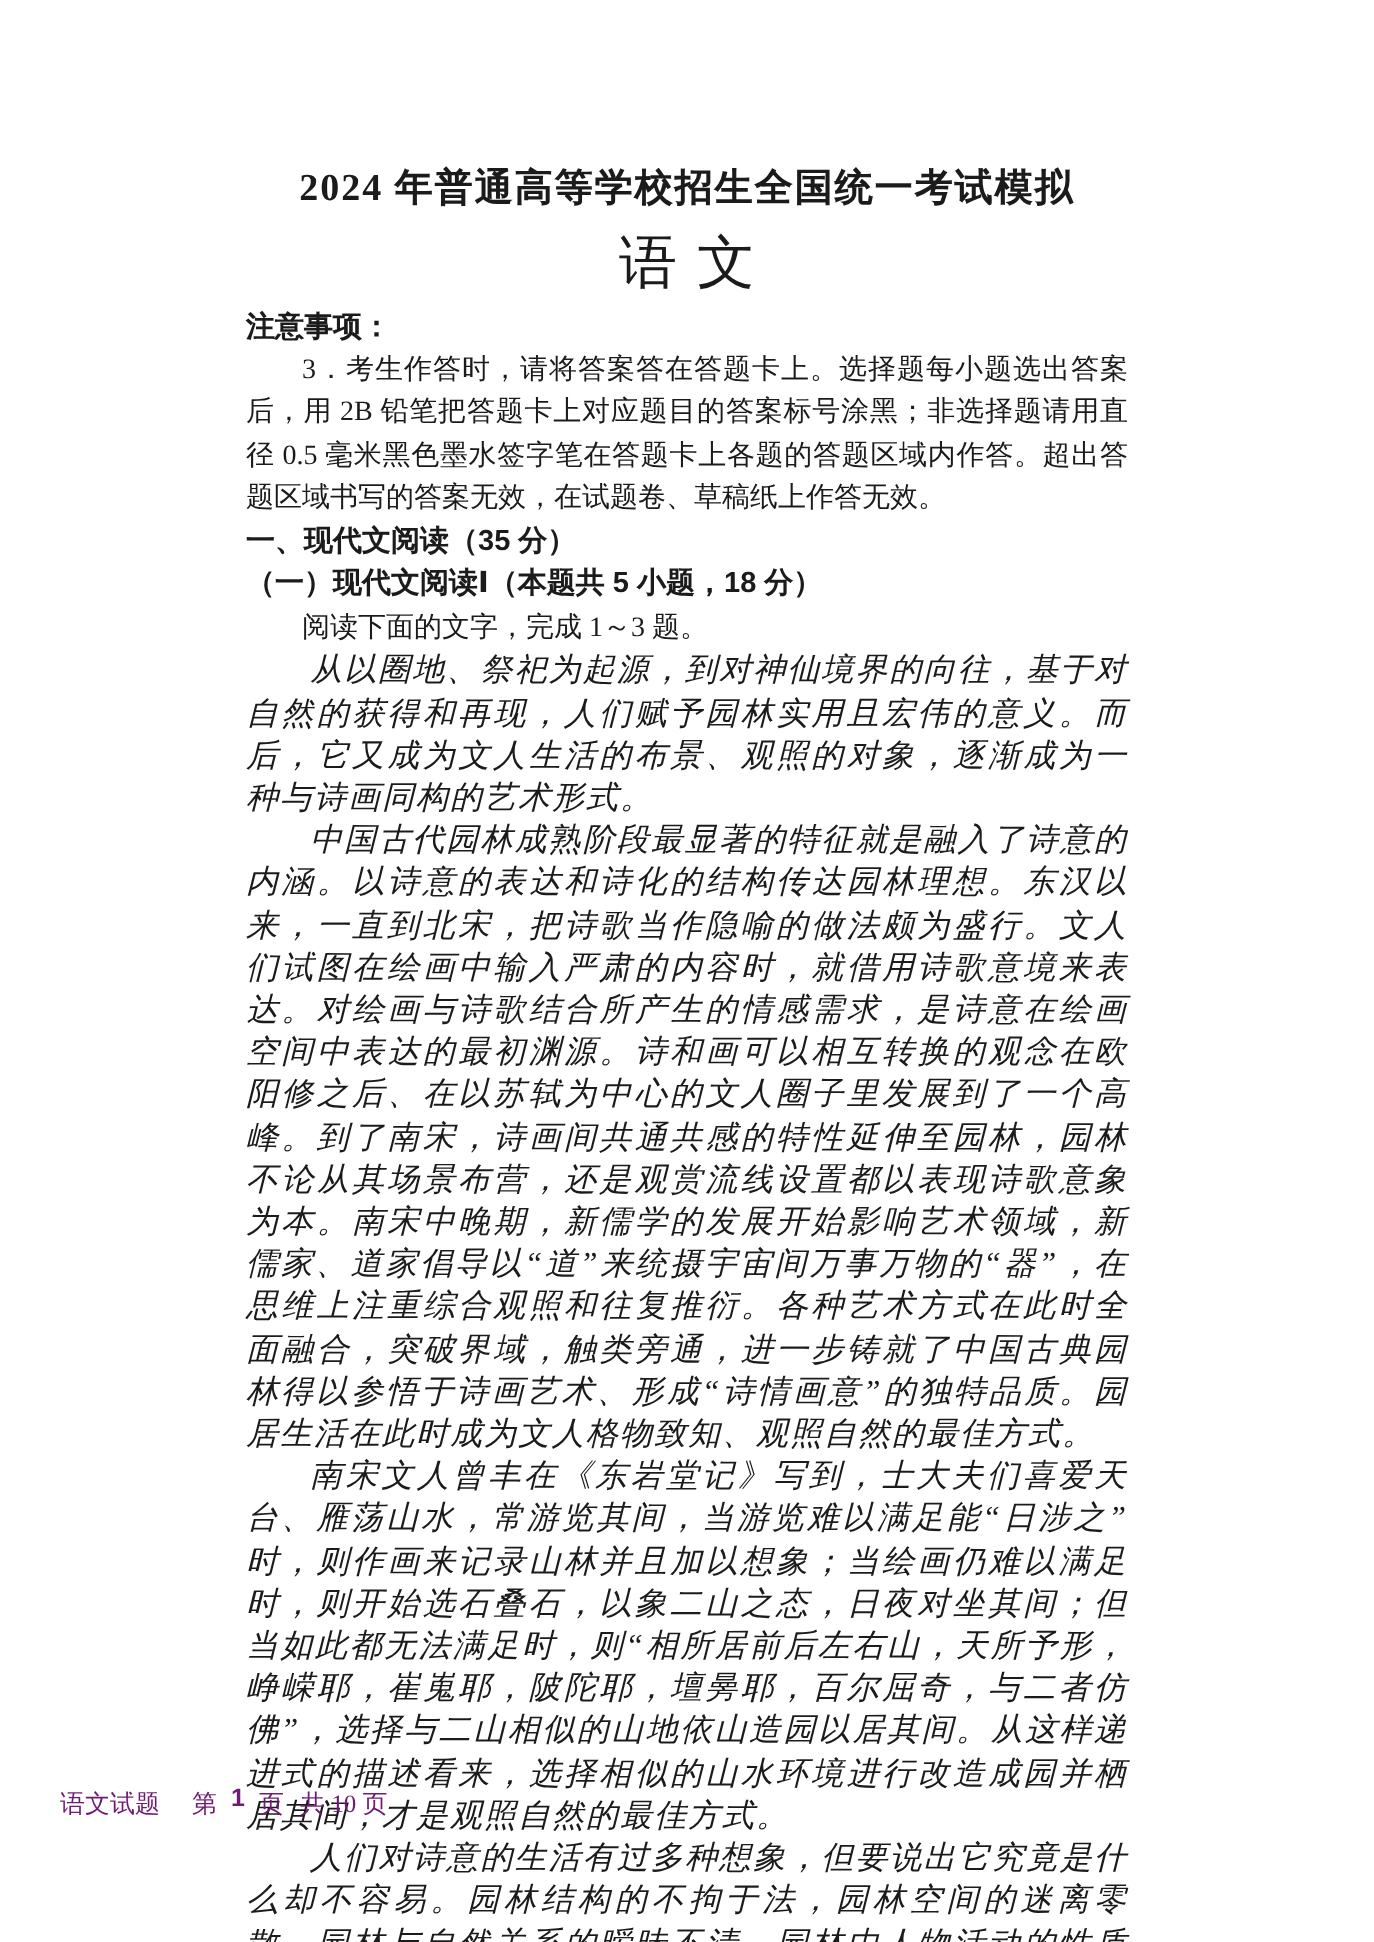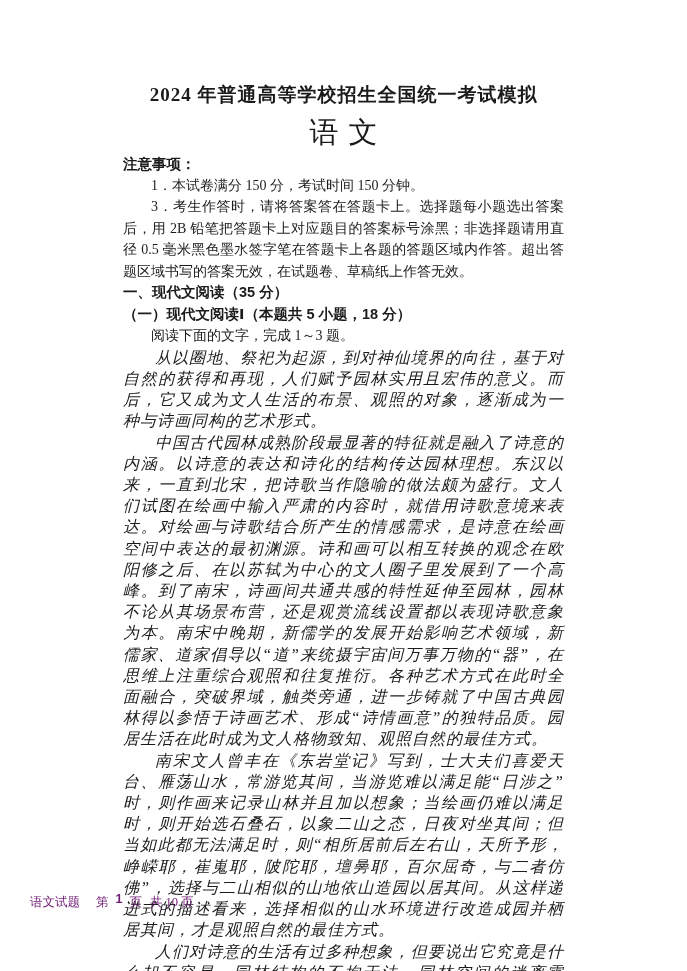--- a/index.html
+++ b/index.html
@@ -106,21 +106,20 @@
 <body>
 
 <div class="page">
 
   <h1 class="exam-title">2024 年普通高等学校招生全国统一考试模拟</h1>
 
   <h2 class="exam-subject">语文</h2>
 
   <div>
     <div class="notice-heading">注意事项：</div>
-    <p class="notice-item">1．本试卷满分 150 分，考试时间 150 分钟。</p>
     <p class="notice-item">3．考生作答时，请将答案答在答题卡上。选择题每小题选出答案后，用 2B 铅笔把答题卡上对应题目的答案标号涂黑；非选择题请用直径 0.5 毫米黑色墨水签字笔在答题卡上各题的答题区域内作答。超出答题区域书写的答案无效，在试题卷、草稿纸上作答无效。</p>
   </div>
 
   <div>
     <div class="section-heading">一、现代文阅读（35 分）</div>
     <div class="sub-heading">（一）现代文阅读Ⅰ（本题共 5 小题，18 分）</div>
     <p class="instruction">阅读下面的文字，完成 1～3 题。</p>
     <p class="body-para">从以圈地、祭祀为起源，到对神仙境界的向往，基于对自然的获得和再现，人们赋予园林实用且宏伟的意义。而后，它又成为文人生活的布景、观照的对象，逐渐成为一种与诗画同构的艺术形式。</p>
     <p class="body-para">中国古代园林成熟阶段最显著的特征就是融入了诗意的内涵。以诗意的表达和诗化的结构传达园林理想。东汉以来，一直到北宋，把诗歌当作隐喻的做法颇为盛行。文人们试图在绘画中输入严肃的内容时，就借用诗歌意境来表达。对绘画与诗歌结合所产生的情感需求，是诗意在绘画空间中表达的最初渊源。诗和画可以相互转换的观念在欧阳修之后、在以苏轼为中心的文人圈子里发展到了一个高峰。到了南宋，诗画间共通共感的特性延伸至园林，园林不论从其场景布营，还是观赏流线设置都以表现诗歌意象为本。南宋中晚期，新儒学的发展开始影响艺术领域，新儒家、道家倡导以“道”来统摄宇宙间万事万物的“器”，在思维上注重综合观照和往复推衍。各种艺术方式在此时全面融合，突破界域，触类旁通，进一步铸就了中国古典园林得以参悟于诗画艺术、形成“诗情画意”的独特品质。园居生活在此时成为文人格物致知、观照自然的最佳方式。</p>
     <p class="body-para">南宋文人曾丰在《东岩堂记》写到，士大夫们喜爱天台、雁荡山水，常游览其间，当游览难以满足能“日涉之”时，则作画来记录山林并且加以想象；当绘画仍难以满足时，则开始选石叠石，以象二山之态，日夜对坐其间；但当如此都无法满足时，则“相所居前后左右山，天所予形，峥嵘耶，崔嵬耶，陂陀耶，壇㬅耶，百尔屈奇，与二者仿佛”，选择与二山相似的山地依山造园以居其间。从这样递进式的描述看来，选择相似的山水环境进行改造成园并栖居其间，才是观照自然的最佳方式。</p>

